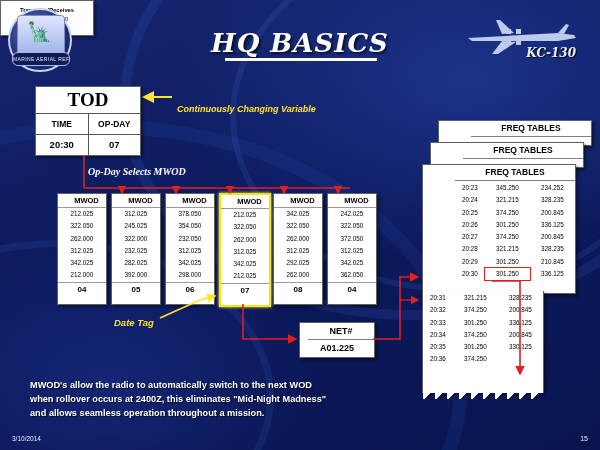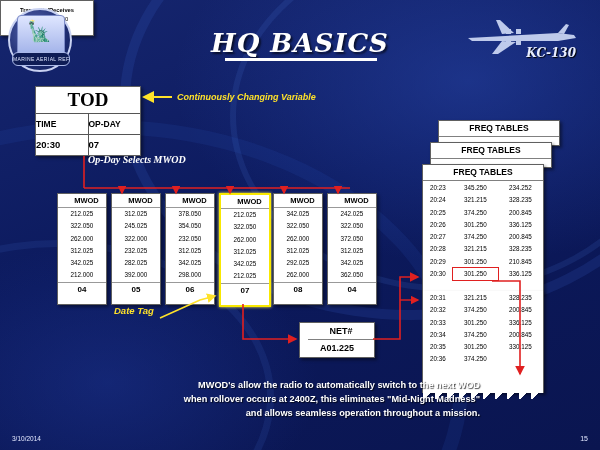--- a/index.html
+++ b/index.html
@@ -75,21 +75,21 @@
     color:#000;
   }
 
   
   #tod{left:35px;top:86px;width:104px;height:68px;}
   #tod .tod-title{
     height:26px;line-height:26px;text-align:center;font-weight:bold;font-size:19px;
     font-family:"Liberation Serif", serif;color:#000;border-bottom:1px solid #555;
   }
   #tod .row{display:flex;height:20px;}
-  #tod .cell{flex:1;font-size:8.5px;font-weight:bold;line-height:20px;color:#000;}
+  #tod .cell{flex:1;text-align:center;font-size:8.5px;font-weight:bold;line-height:20px;color:#000;}
   #tod .cell+.cell{border-left:1px solid #555;}
   #tod .row.hdr2{border-bottom:1px solid #555;}
   #tod .row.val .cell{font-size:9.5px;}
 
   
   .mwod{width:48px;height:110px;top:193px;}
   .mwod .t{
     font-size:7.5px;font-weight:bold;text-align:center;color:#000;
     height:13px;line-height:13px;border-bottom:1px solid #999;padding-left:9px;
   }
@@ -101,21 +101,21 @@
     height:14px;line-height:14px;border-top:1px solid #999;
   }
   .mwod.sel{border:2px solid #f8e800;box-shadow:0 0 3px #ffef50;}
 
   
   #net{left:299px;top:322px;width:74px;height:34px;}
   #net .t{font-size:9px;font-weight:bold;height:16px;line-height:16px;margin-left:8px;}
   #net .v{font-size:9px;font-weight:bold;text-align:center;height:17px;line-height:17px;color:#000;}
 
   
-  .freq{width:120px;}
+  .freq{width:120px;padding-left:32px;}
   .freq .t{font-size:8.5px;height:15px;line-height:15px;}
   #freq3{left:438px;top:120px;height:24px;}
   #freq2{left:430px;top:142px;height:24px;}
   #freq1{left:422px;top:164px;height:128px;}
   #freq1 .rows{padding:1px 0 0 0;}
   .frow{display:flex;height:12.3px;line-height:12.3px;font-size:6.3px;color:#000;}
   .frow span{text-align:center;}
   .frow .c1{width:30px;}
   .frow .c2{width:45px;}
   .frow .c3{width:45px;}
@@ -128,34 +128,34 @@
     box-shadow:2px 2px 3px rgba(0,0,0,.45);
   }
   #freqtail .rows{padding-top:1px;}
   #freqtail .zig{
     position:absolute;left:0;bottom:-6px;width:120px;height:8px;
     background:
       linear-gradient(135deg,#fff 50%,transparent 50%) 0 0/12px 8px repeat-x;
   }
 
   
-  .lab{position:absolute;font-weight:bold;}
+  .lab{position:absolute;font-weight:bold;margin-top:12px;}
   #lab-cont{left:177px;top:92px;font-size:9px;font-style:italic;color:#ffe22a;}
   #lab-sel{left:88px;top:154px;font-size:10px;font-style:italic;color:#ffffff;font-family:"Liberation Serif",serif;}
   #lab-date{left:114px;top:305px;font-size:9.5px;font-style:italic;color:#ffe22a;}
 
   
   #trans{left:497px;top:377px;width:92px;height:34px;background:#ffffff;border:1px solid #606060;
          box-shadow:2px 2px 3px rgba(0,0,0,.45);}
   #trans div{font-size:5.8px;text-align:center;color:#000;line-height:9px;}
   #trans .l1{padding-top:5px;font-weight:bold;}
 
   
   #para{
-    position:absolute;left:30px;top:378px;width:450px;text-align:right;
+    position:absolute;left:30px;top:378px;width:450px;text-align:left;
     color:#ffffff;font-size:9.2px;font-weight:bold;line-height:14px;
     text-shadow:1px 1px 1px rgba(0,0,0,.7);
   }
 
   #date{position:absolute;left:12px;bottom:8px;font-size:6.5px;color:#e3e8ff;}
   #pageno{position:absolute;right:12px;bottom:8px;font-size:7px;color:#e3e8ff;}
 
   svg.ov{position:absolute;left:0;top:0;width:600px;height:450px;pointer-events:none;}
 </style>
 </head>

